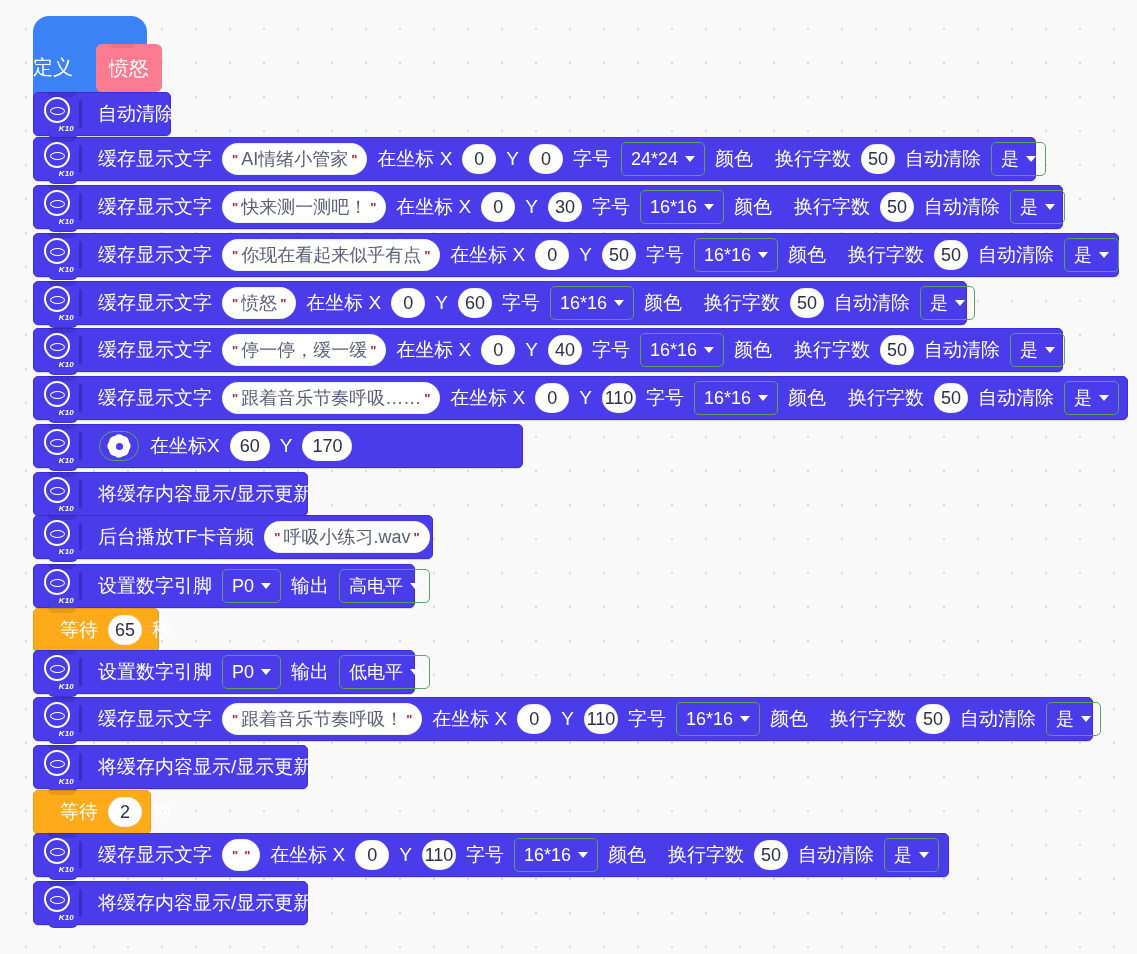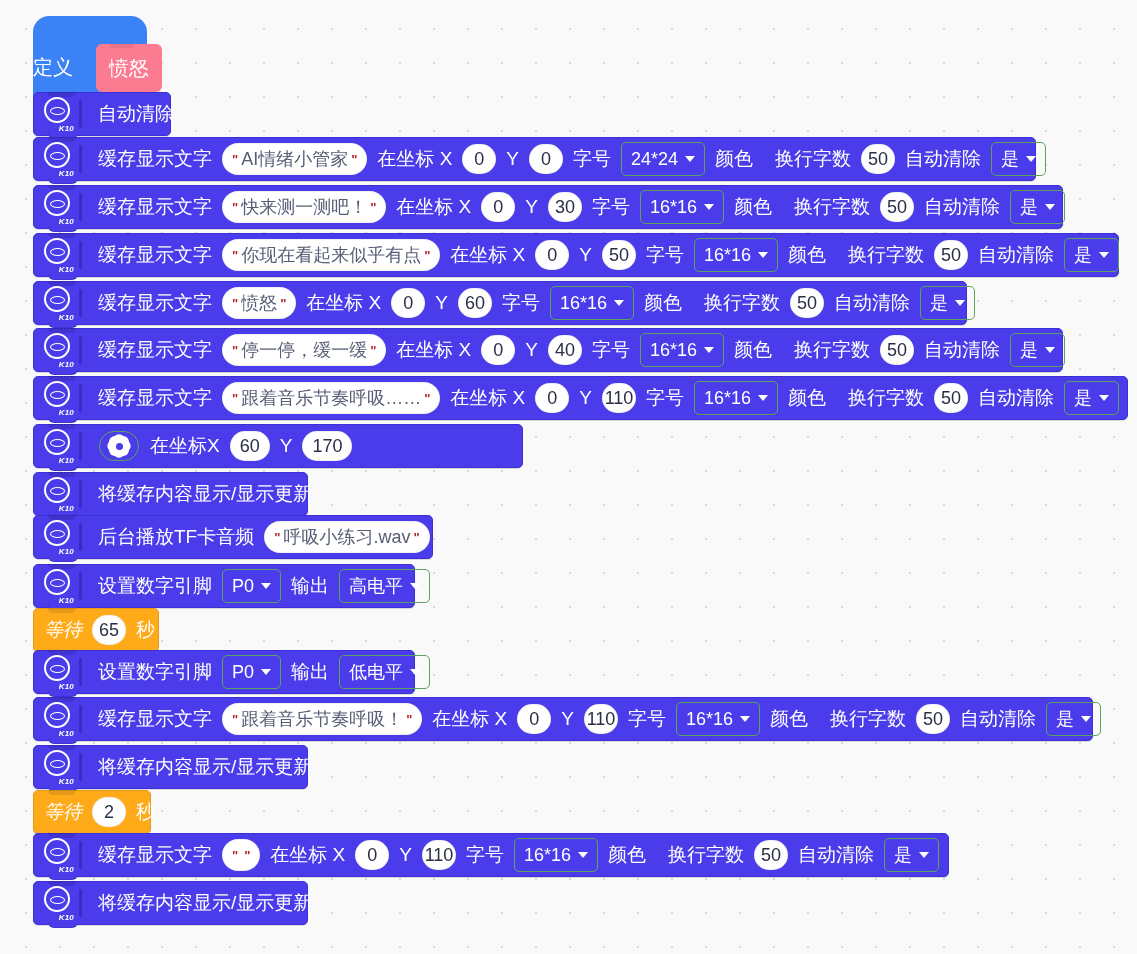--- a/index.html
+++ b/index.html
@@ -138,21 +138,21 @@
   .vbar {
     width: 3px; height: 28px;
     background: #3a2bc4;
     border-radius: 2px;
     margin-right: 11px;
     flex: 0 0 auto;
   }
 
   
   .lbl-txt { margin: 0 5px; font-size: 19px; }
-  .lbl-txt:first-child { margin-left: 0; font-style: italic; }
+  .lbl-txt:first-child { margin-left: 16px; }
 
   .oval-text {
     background: #ffffff;
     border-radius: 18px;
     color: #575e75;
     font-size: 18px;
     padding: 4px 10px;
     height: 32px;
     display: inline-flex;
     align-items: center;

